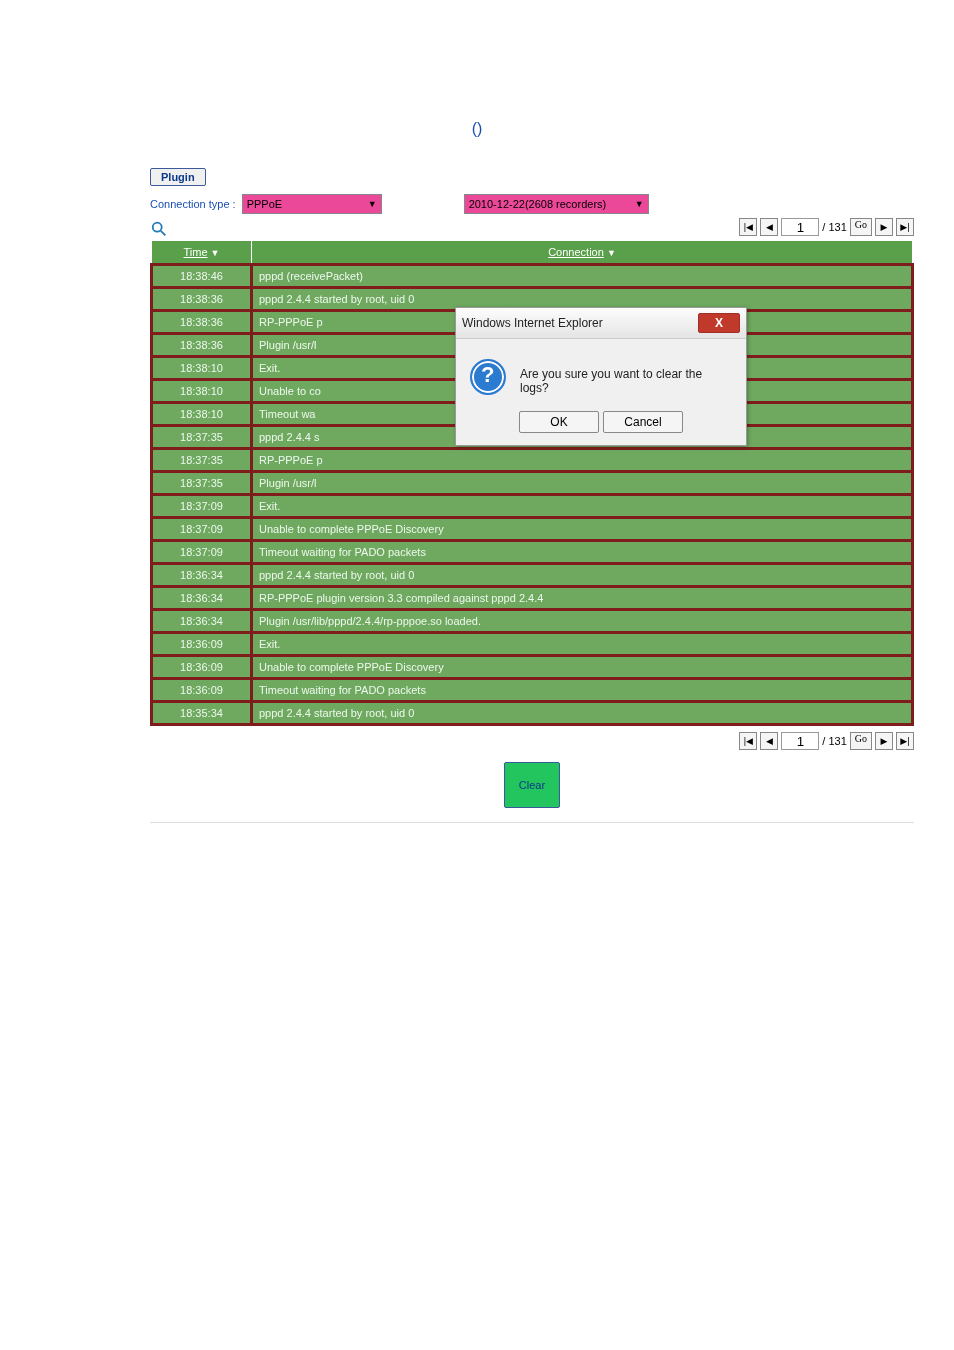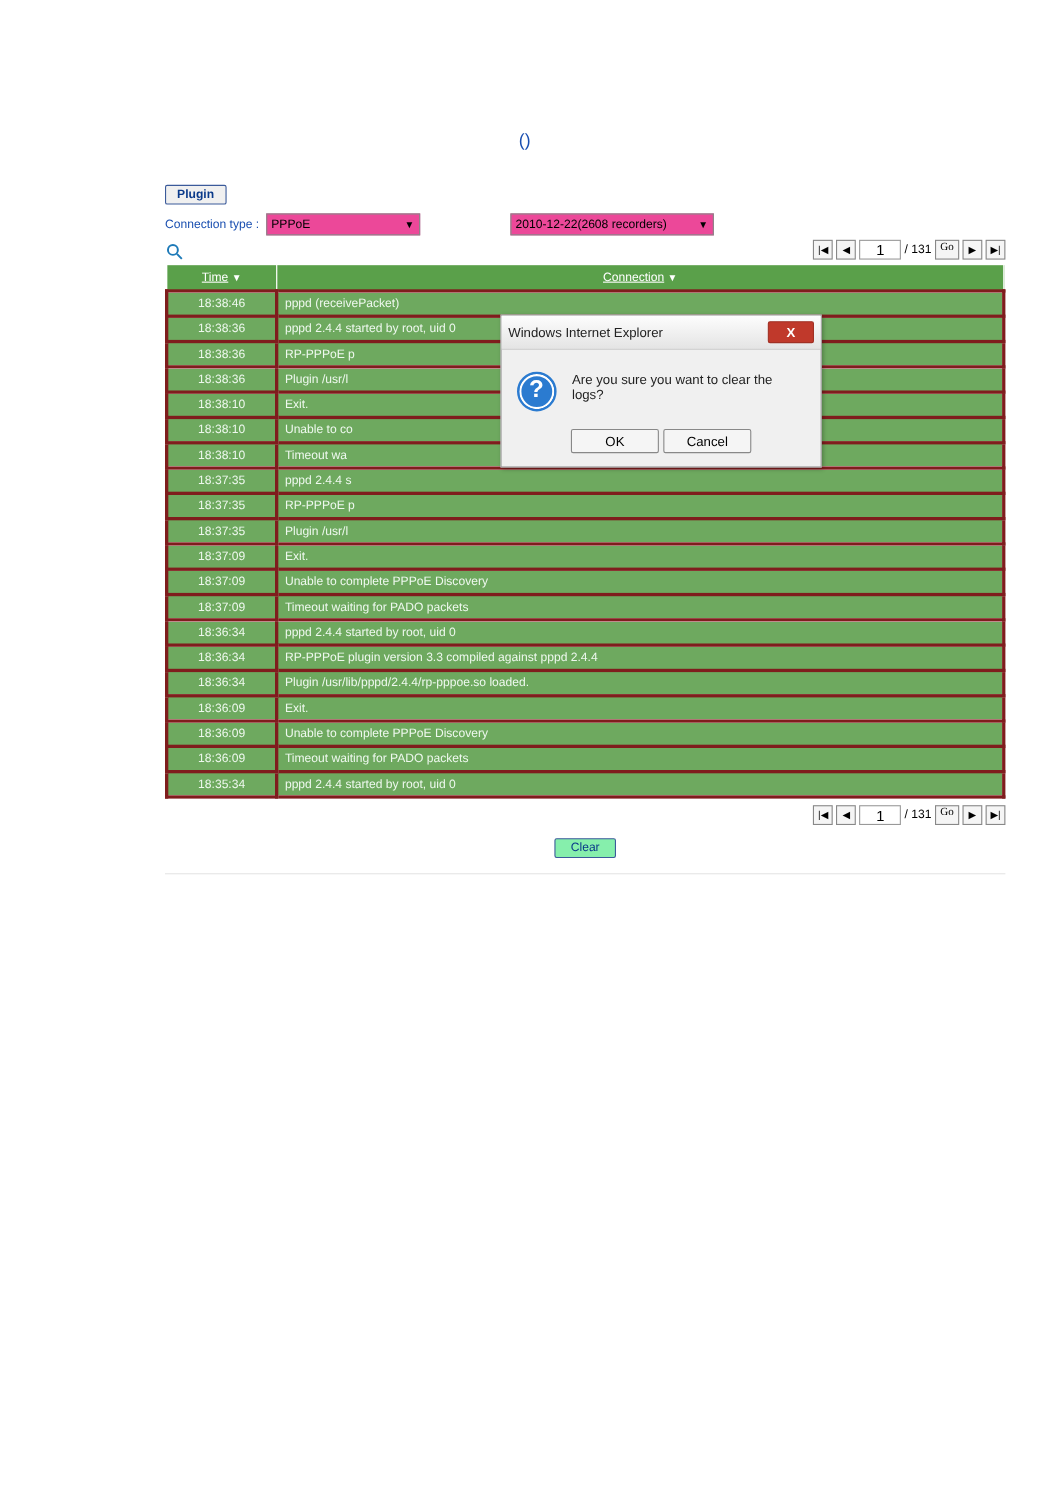--- a/index.html
+++ b/index.html
@@ -47,45 +47,45 @@
   table.log td {
     background: #6ea95f; color: #eef8ee; border: 3px solid #7f1d1d;
     padding: 4px 6px; white-space: nowrap; overflow: hidden;
   }
   table.log td.ctime { text-align: center; }
   .bottom {
     display: flex; justify-content: space-between; align-items: center;
     margin-top: 6px;
   }
   .clear-btn {
-    border: 1px solid #3b5a9a; color: #0b3a8a; background: #86efac;
-    padding: 2px 14px; font-size: 11px; cursor: pointer; border-radius: 2px;
+    border: 1px solid #3b5a9a; color: #0b3a8a; background: #22c55e;
+    padding: 16px 14px; font-size: 11px; cursor: pointer; border-radius: 2px;
   }
 
   
   .dialog {
-    position: absolute; left: 455px; top: 286px; width: 290px;
+    position: absolute; left: 455px; top: 307px; width: 290px;
     background: #f0f0f0; border: 1px solid #999;
     box-shadow: 1px 1px 4px rgba(0,0,0,.3);
     font-size: 12px;
   }
   .dialog .titlebar {
     background: linear-gradient(#fdfdfd,#e4e4e4);
     padding: 5px 6px; display: flex; justify-content: space-between; align-items: center;
     border-bottom: 1px solid #ccc;
   }
   .dialog .title { color: #222; font-size: 12px; }
   .dialog .close {
     background: #c0392b; color: #fff; width: 40px; height: 18px;
     display: inline-flex; align-items: center; justify-content: center;
     font-weight: bold; border: 1px solid #a03024; border-radius: 2px;
     font-family: Arial; cursor: pointer;
   }
   .dialog .body {
-    padding: 20px 14px 10px 14px; display: flex; gap: 14px; align-items: flex-start;
+    padding: 20px 14px 10px 14px; display: flex; gap: 14px; align-items: flex-end;
   }
   .qicon {
     width: 32px; height: 32px; border-radius: 50%; background: #2b7bd0;
     border: 2px solid #2b7bd0; position: relative; flex: 0 0 auto;
     box-shadow: inset 0 0 0 2px #fff;
   }
   .qicon::after {
     content: "?"; color: #fff; font-size: 22px; font-weight: bold;
     position: absolute; top: 1px; left: 9px;
   }

